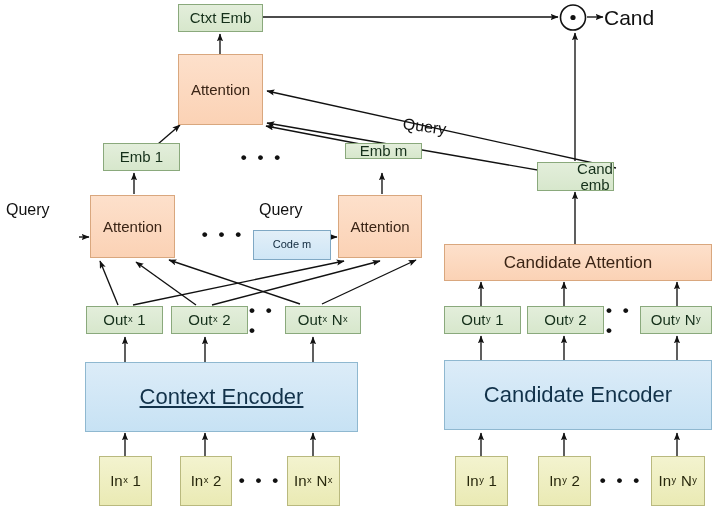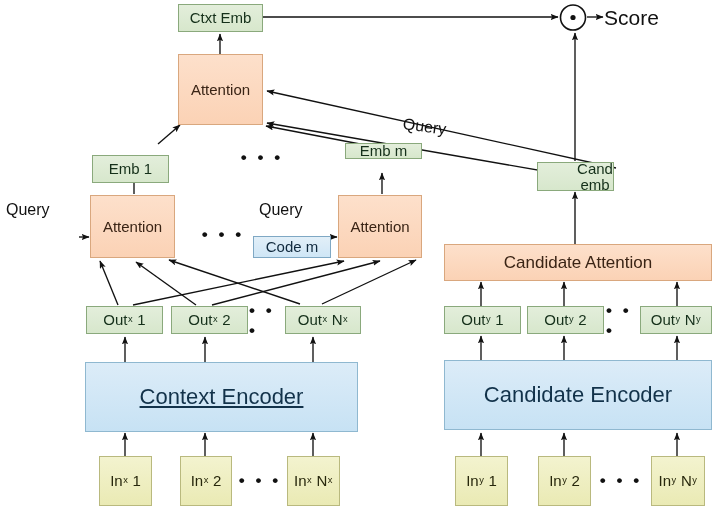--- a/index.html
+++ b/index.html
@@ -86,40 +86,40 @@
     <path d="M263,17 L558,17" stroke="#111" stroke-width="1.35" fill="none" marker-end="url(#ah)"></path>
 
     <path d="M587,17 L603,17" stroke="#111" stroke-width="1.35" fill="none" marker-end="url(#ah)"></path>
 
     <circle cx="573" cy="17.5" r="12.5" fill="#fff" stroke="#111" stroke-width="1.6"></circle>
     <circle cx="573" cy="17.5" r="2.6" fill="#111"></circle>
   </svg>
 
   <div class="node green" style="left:178px;top:4px;width:85px;height:28px;font-size:15px;">Ctxt Emb</div>
 
-  <div class="node plain" style="left:604px;top:1px;width:88px;height:34px;font-size:21px;justify-content:flex-start;">Score</div>
+  <div class="node plain" style="left:604px;top:1px;width:88px;height:34px;font-size:21px;justify-content:flex-start;">Cand</div>
 
   <div class="node orange" style="left:178px;top:54px;width:85px;height:71px;font-size:15px;">Attention</div>
 
-  <div class="node green" style="left:92px;top:143px;width:77px;height:28px;font-size:15px;margin-top:12px;">Emb 1</div>
+  <div class="node green" style="left:103px;top:143px;width:77px;height:28px;font-size:15px;">Emb 1</div>
 
   <div class="dots" style="left:232px;top:146px;width:60px;height:24px;font-size:17px;">• • •</div>
 
   <div class="node green" style="left:345px;top:143px;width:77px;height:16px;font-size:15px;">Emb m</div>
 
   <div class="node plain" style="left:6px;top:199px;width:60px;height:22px;font-size:16px;justify-content:flex-start;">Query</div>
 
 
   <div class="node orange" style="left:90px;top:195px;width:85px;height:63px;font-size:15px;">Attention</div>
 
   <div class="dots" style="left:192px;top:222px;width:62px;height:26px;font-size:17px;">• • •</div>
 
   <div class="node plain" style="left:259px;top:199px;width:70px;height:22px;font-size:16px;justify-content:flex-start;">Query</div>
 
-  <div class="node codebox" style="left:253px;top:236px;width:78px;height:22px;font-size:15px;">Code m</div>
+  <div class="node codebox" style="left:253px;top:230px;width:78px;height:30px;font-size:11px;">Code m</div>
 
   <div class="node orange" style="left:338px;top:195px;width:84px;height:63px;font-size:15px;">Attention</div>
 
   <div class="node plain rot" style="left:403px;top:113px;width:60px;height:22px;font-size:16px;justify-content:flex-start;">Query</div>
 
   <div class="node green" style="left:537px;top:162px;width:77px;height:29px;font-size:15px;padding-left:39px;">Cand emb</div>
 
   <div class="node orange" style="left:444px;top:244px;width:268px;height:37px;font-size:17px;">Candidate Attention</div>
 
   <div class="node green" style="left:86px;top:306px;width:77px;height:28px;font-size:15px;">

